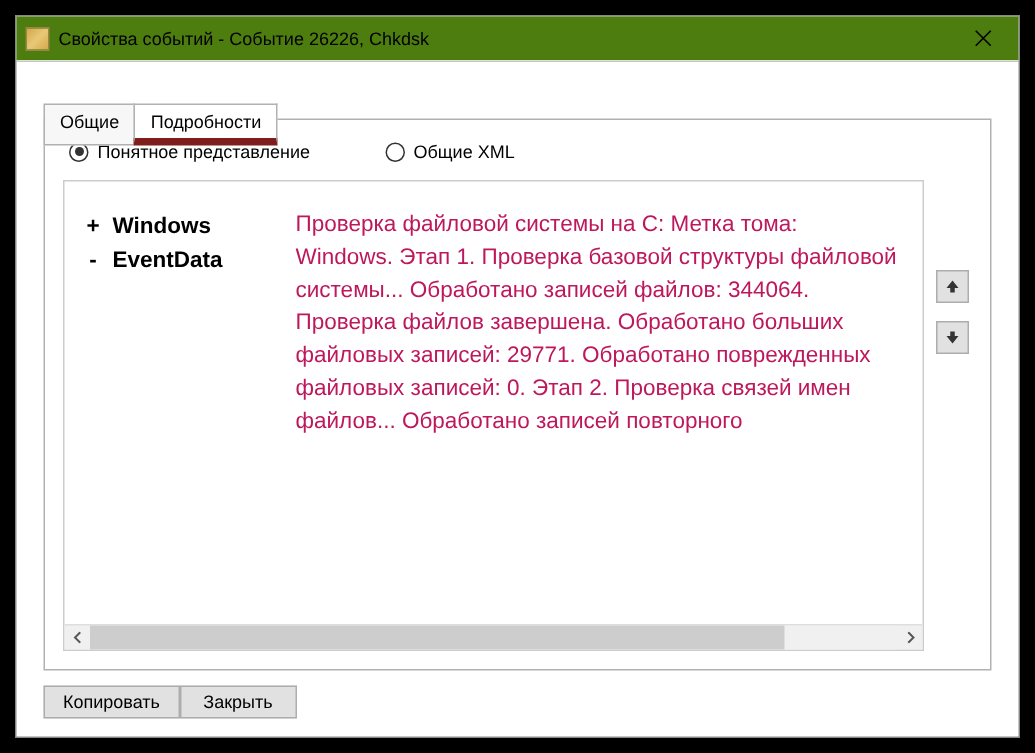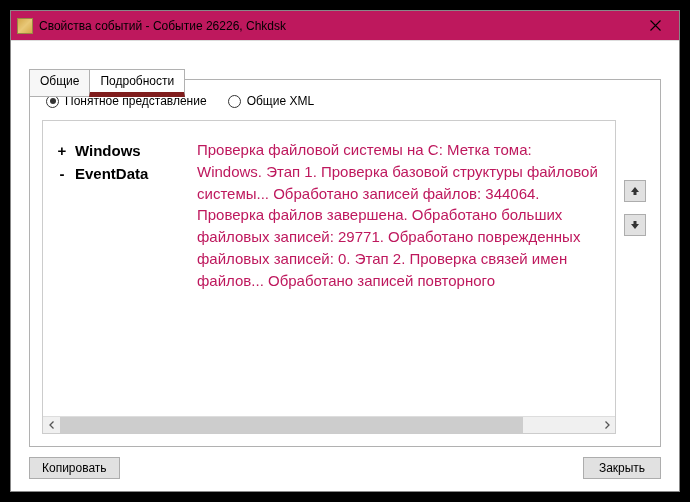--- a/index.html
+++ b/index.html
@@ -18,21 +18,21 @@
       display: flex;
       flex-direction: column;
       position: relative;
     }
     .titlebar {
       height: 30px;
       display: flex;
       align-items: center;
       padding: 0 2px 0 6px;
       border-bottom: 1px solid #ddd;
-      background: #be185d;
+      background: #4d7c0f;
     }
     .titlebar-icon {
       width: 16px;
       height: 16px;
       margin-right: 6px;
       background: linear-gradient(135deg, #d4a84a 0%, #e8c878 50%, #d4a84a 100%);
       border: 1px solid #998844;
       display: flex;
       align-items: center;
       justify-content: center;
@@ -79,21 +79,21 @@
       padding: 12px 12px 12px 12px;
       background: #fff;
       flex: 1;
       display: flex;
       flex-direction: column;
       position: relative;
       z-index: 1;
     }
     .radio-row {
       display: flex;
-      gap: 21px;
+      gap: 50px;
       padding: 2px 4px 12px 4px;
     }
     .radio-item {
       display: flex;
       align-items: center;
       gap: 6px;
       cursor: pointer;
     }
     .radio-circle {
       width: 13px;
@@ -200,23 +200,22 @@
       background: #e1e1e1;
       display: flex;
       align-items: center;
       justify-content: center;
       cursor: pointer;
       font-size: 12px;
       color: #333;
     }
     .button-row {
       display: flex;
-      justify-content: space-between;
+      justify-content: flex-start;
       padding-top: 10px;
-      gap: 32px;
     }
     .win-btn {
       min-width: 78px;
       padding: 3px 12px;
       border: 1px solid #adadad;
       background: #e1e1e1;
       font-size: 12px;
       font-family: inherit;
       cursor: pointer;
       text-align: center;

